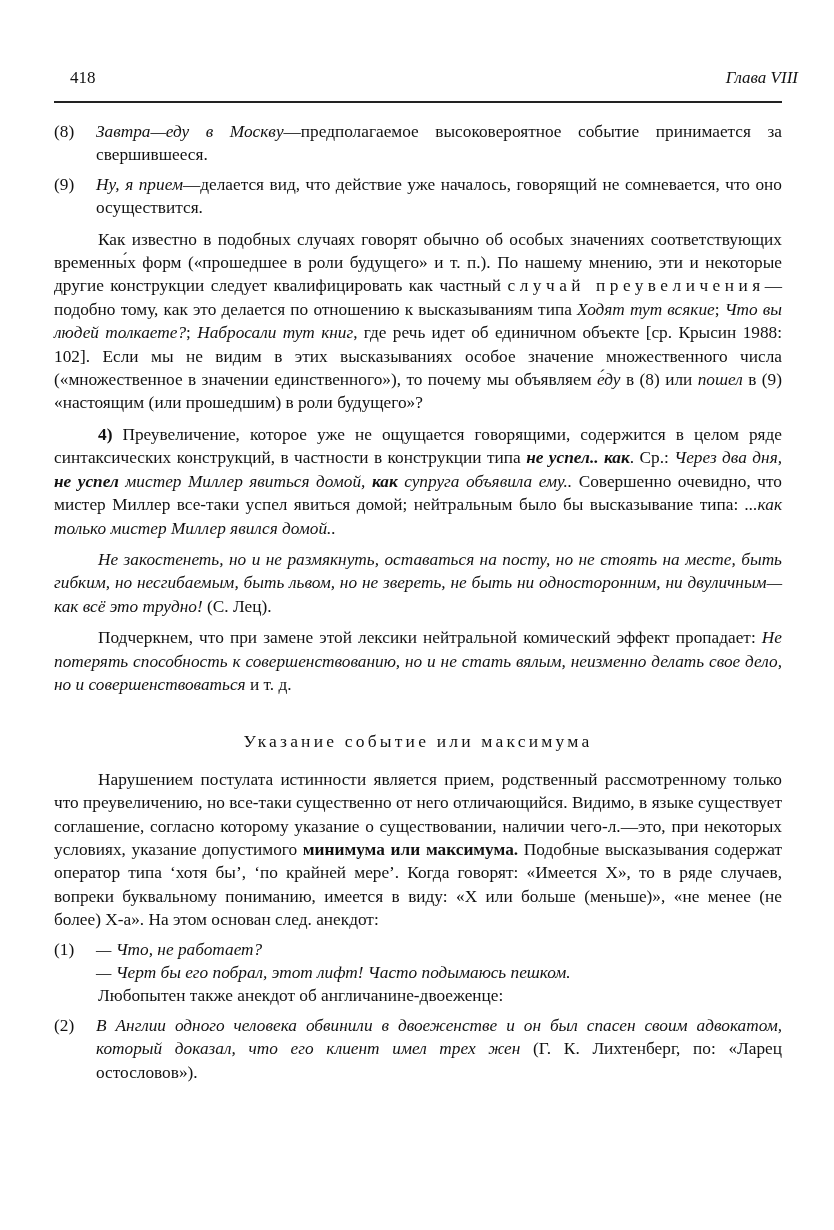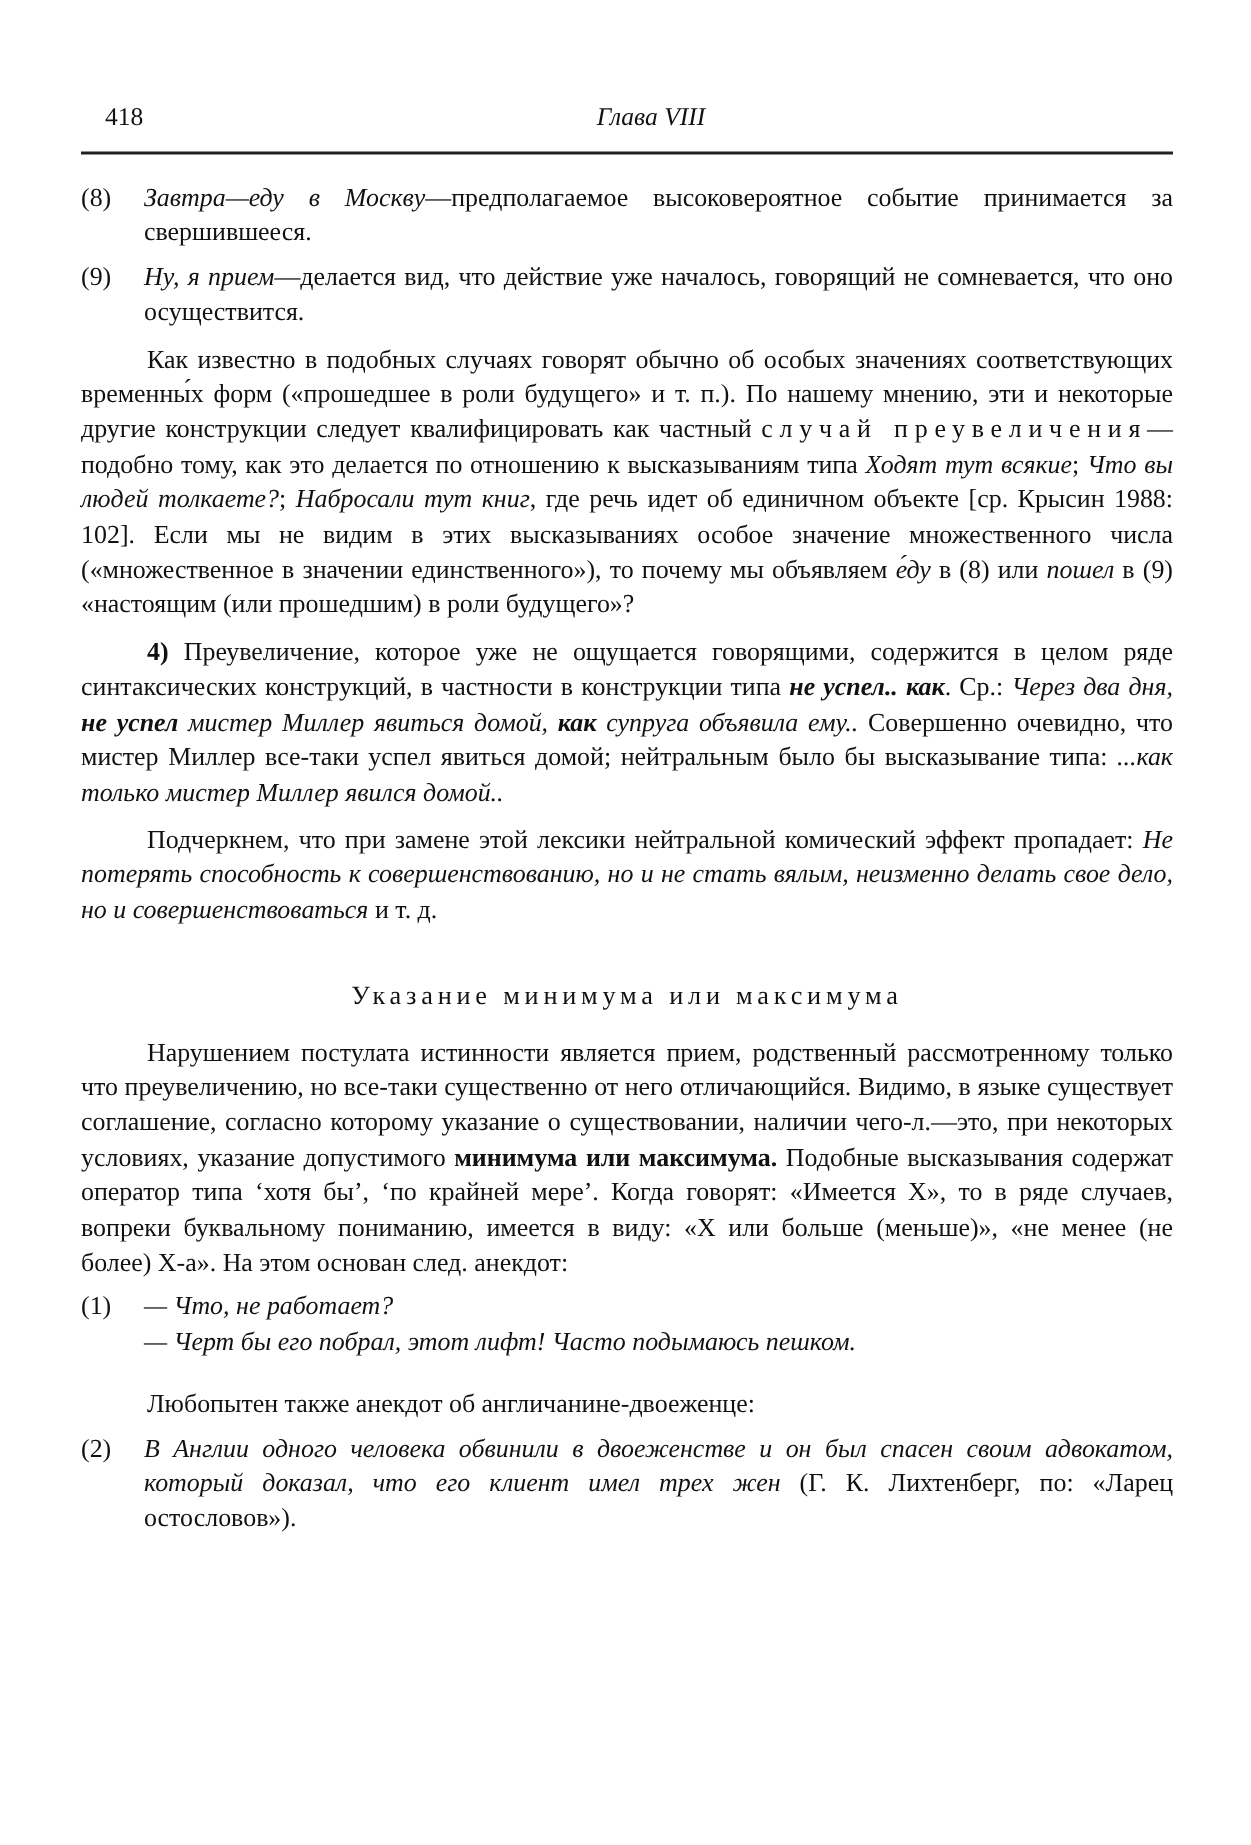--- a/index.html
+++ b/index.html
@@ -1,21 +1,21 @@
 <!DOCTYPE html>
 <html><head>
 <meta charset="utf-8">
 <style>
   html, body { margin:0; padding:0; background:#ffffff; }
   body { width:834px; height:1230px; position:relative; overflow:hidden;
          font-family:"Liberation Serif","DejaVu Serif",serif; color:#111; }
   .page { position:absolute; left:54px; top:0; width:728px; }
   .hdr { position:absolute; top:68px; left:16px; width:728px; height:22px; font-size:17px; }
   .hdr .num { position:absolute; left:0; top:0; }
-  .hdr .title { position:absolute; left:0; width:728px; text-align:center; font-style:italic; }
+  .hdr .title { position:absolute; left:0; width:728px; text-align:right; font-style:italic; }
   .rule { position:absolute; top:101px; left:0; width:728px; height:2px; background:#222; }
   .body { position:absolute; top:114px; left:0; width:728px; font-size:17.3px; line-height:23.4px; }
   p { margin:0; text-align:justify; }
   .ind { text-indent:44px; }
   .ex { display:flex; margin-top:6px; }
   .ex .n { width:42px; flex:none; }
   .ex .t { flex:1; text-align:justify; }
   .gap { height:8px; }
   .quote { padding-left:0; text-indent:44px; font-style:italic; margin-top:8px; }
   .sec { text-align:center; letter-spacing:3.2px; font-size:17.5px; margin:34px 0 14px 0; }
@@ -44,36 +44,37 @@
       <span class="t"><i>Ну, я прием</i><span>—делается вид, что действие уже началось, говорящий не сомневается, что оно осуществится.</span></span>
     </div>
 
     <div class="gap"></div>
     <p class="ind"><span>Как известно в подобных случаях говорят обычно об особых значениях соответствующих временны́х форм («прошедшее в роли будущего» и т. п.). По нашему мнению, эти и некоторые другие конструкции следует квалифицировать как частный </span><span class="sp">случай преувеличения</span><span>—подобно тому, как это делается по отношению к высказываниям типа </span><i>Ходят тут всякие</i><span>; </span><i>Что вы людей толкаете?</i><span>; </span><i>Набросали тут книг</i><span>, где речь идет об единичном объекте [ср. Крысин 1988: 102]. Если мы не видим в этих высказываниях особое значение множественного числа («множественное в значении единственного»), то почему мы объявляем </span><i>е́ду</i><span> в (8) или </span><i>пошел</i><span> в (9) «настоящим (или прошедшим) в роли будущего»?</span></p>
 
     <div class="gap"></div>
     <p class="ind"><b>4)</b><span> Преувеличение, которое уже не ощущается говорящими, содержится в целом ряде синтаксических конструкций, в частности в конструкции типа </span><b><i>не успел.. как</i></b><span>. Ср.: </span><i>Через два дня, </i><b><i>не успел</i></b><i> мистер Миллер явиться домой, </i><b><i>как</i></b><i> супруга объявила ему..</i><span> Совершенно очевидно, что мистер Миллер все-таки успел явиться домой; нейтральным было бы высказывание типа: </span><i>...как только мистер Миллер явился домой..</i></p>
 
 
+    <p class="quote"><span>Не закостенеть, но и не размякнуть, оставаться на посту, но не стоять на месте, быть гибким, но несгибаемым, быть львом, но не звереть, не быть ни односторонним, ни двуличным—как всё это трудно!</span><span style="font-style:normal"> (С. Лец).</span></p>
 
     <div class="gap"></div>
     <p class="ind"><span>Подчеркнем, что при замене этой лексики нейтральной комический эффект пропадает: </span><i>Не потерять способность к совершенствованию, но и не стать вялым, неизменно делать свое дело, но и совершенствоваться</i><span> и т. д.</span></p>
 
-    <div class="sec">Указание минимума или максимума</div>
+    <div class="sec">Указание событие или максимума</div>
 
     <p class="ind"><span>Нарушением постулата истинности является прием, родственный рассмотренному только что преувеличению, но все-таки существенно от него отличающийся. Видимо, в языке существует соглашение, согласно которому указание о существовании, наличии чего-л.—это, при некоторых условиях, указание допустимого </span><b>минимума или максимума.</b><span> Подобные высказывания содержат оператор типа ‘хотя бы’, ‘по крайней мере’. Когда говорят: «Имеется X», то в ряде случаев, вопреки буквальному пониманию, имеется в виду: «X или больше (меньше)», «не менее (не более) X-а». На этом основан след. анекдот:</span></p>
 
     <div class="ex">
       <span class="n">(1)</span>
       <span class="t dl">
         <div>— Что, не работает?</div>
         <div>— Черт бы его побрал, этот лифт! Часто подымаюсь пешком.</div>
       </span>
     </div>
 
-    <p class="ind" style="margin-top:18px">Любопытен также анекдот об англичанине-двоеженце:</p>
+    <p class="ind" style="margin-top:0">Любопытен также анекдот об англичанине-двоеженце:</p>
 
     <div class="ex">
       <span class="n">(2)</span>
       <span class="t"><i>В Англии одного человека обвинили в двоеженстве и он был спасен своим адвокатом, который доказал, что его клиент имел трех жен</i><span> (Г. К. Лихтенберг, по: «Ларец остословов»).</span></span>
     </div>
   </div>
 </div>
 
 </body></html>

